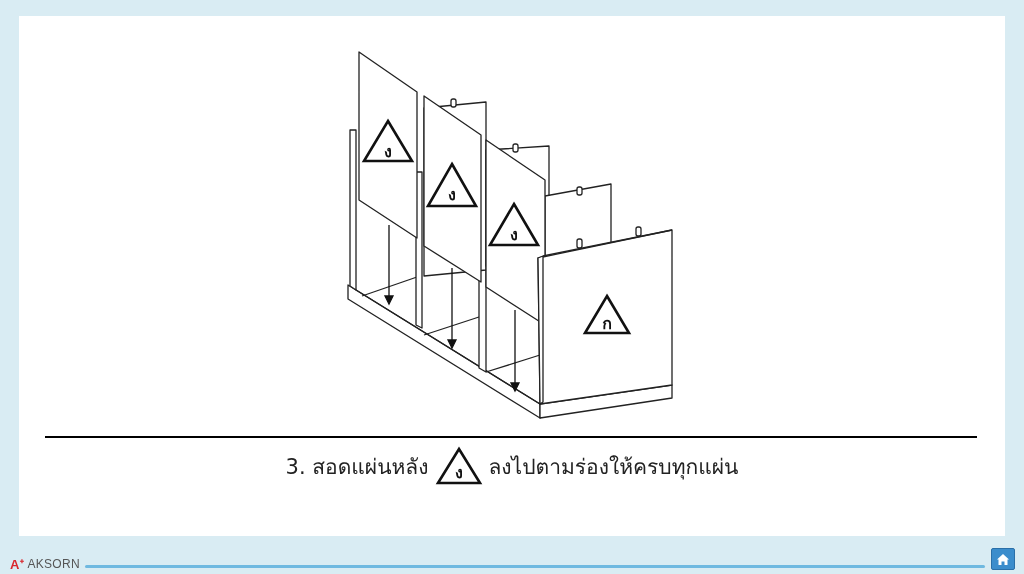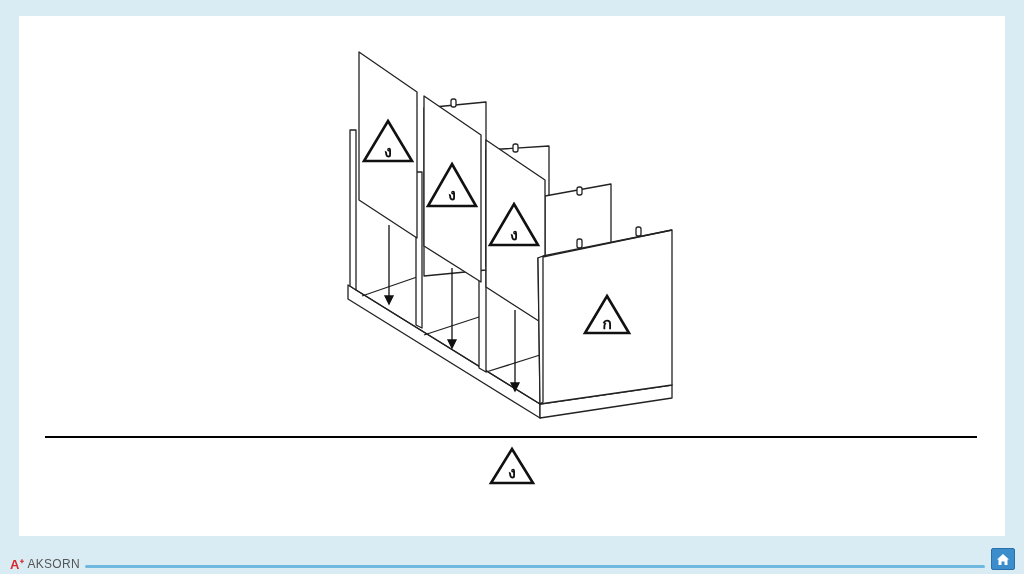--- a/index.html
+++ b/index.html
@@ -103,24 +103,26 @@
     <text x="388" y="157" font-size="16">ง</text>
     <text x="452" y="200" font-size="16">ง</text>
     <text x="514" y="240" font-size="16">ง</text>
     <text x="607" y="329" font-size="16">ก</text>
   </g>
 </svg>
 
 <div class="divider"></div>
 
 <div class="caption">
+  <span>3. สอดแผ่นหลัง</span>
   <svg class="tri" viewBox="0 0 48 40">
     <polygon points="24,3 45,37 3,37" fill="#fff" stroke="#111" stroke-width="2.6"></polygon>
     <text x="24" y="32" font-size="16" font-weight="bold" text-anchor="middle" fill="#111" font-family="DejaVu Sans, sans-serif">ง</text>
   </svg>
+  <span>ลงไปตามร่องให้ครบทุกแผ่น</span>
 </div>
 
 <div class="footer-logo">
   <span class="mark">A⁺</span>
   <span>AKSORN</span>
 </div>
 <div class="footer-line"></div>
 <div class="home-btn">
   <svg width="14" height="13" viewBox="0 0 14 13">
     <polygon points="7,1 13,6.5 11.5,6.5 11.5,12 8.5,12 8.5,8.5 5.5,8.5 5.5,12 2.5,12 2.5,6.5 1,6.5" fill="#fff"></polygon>

